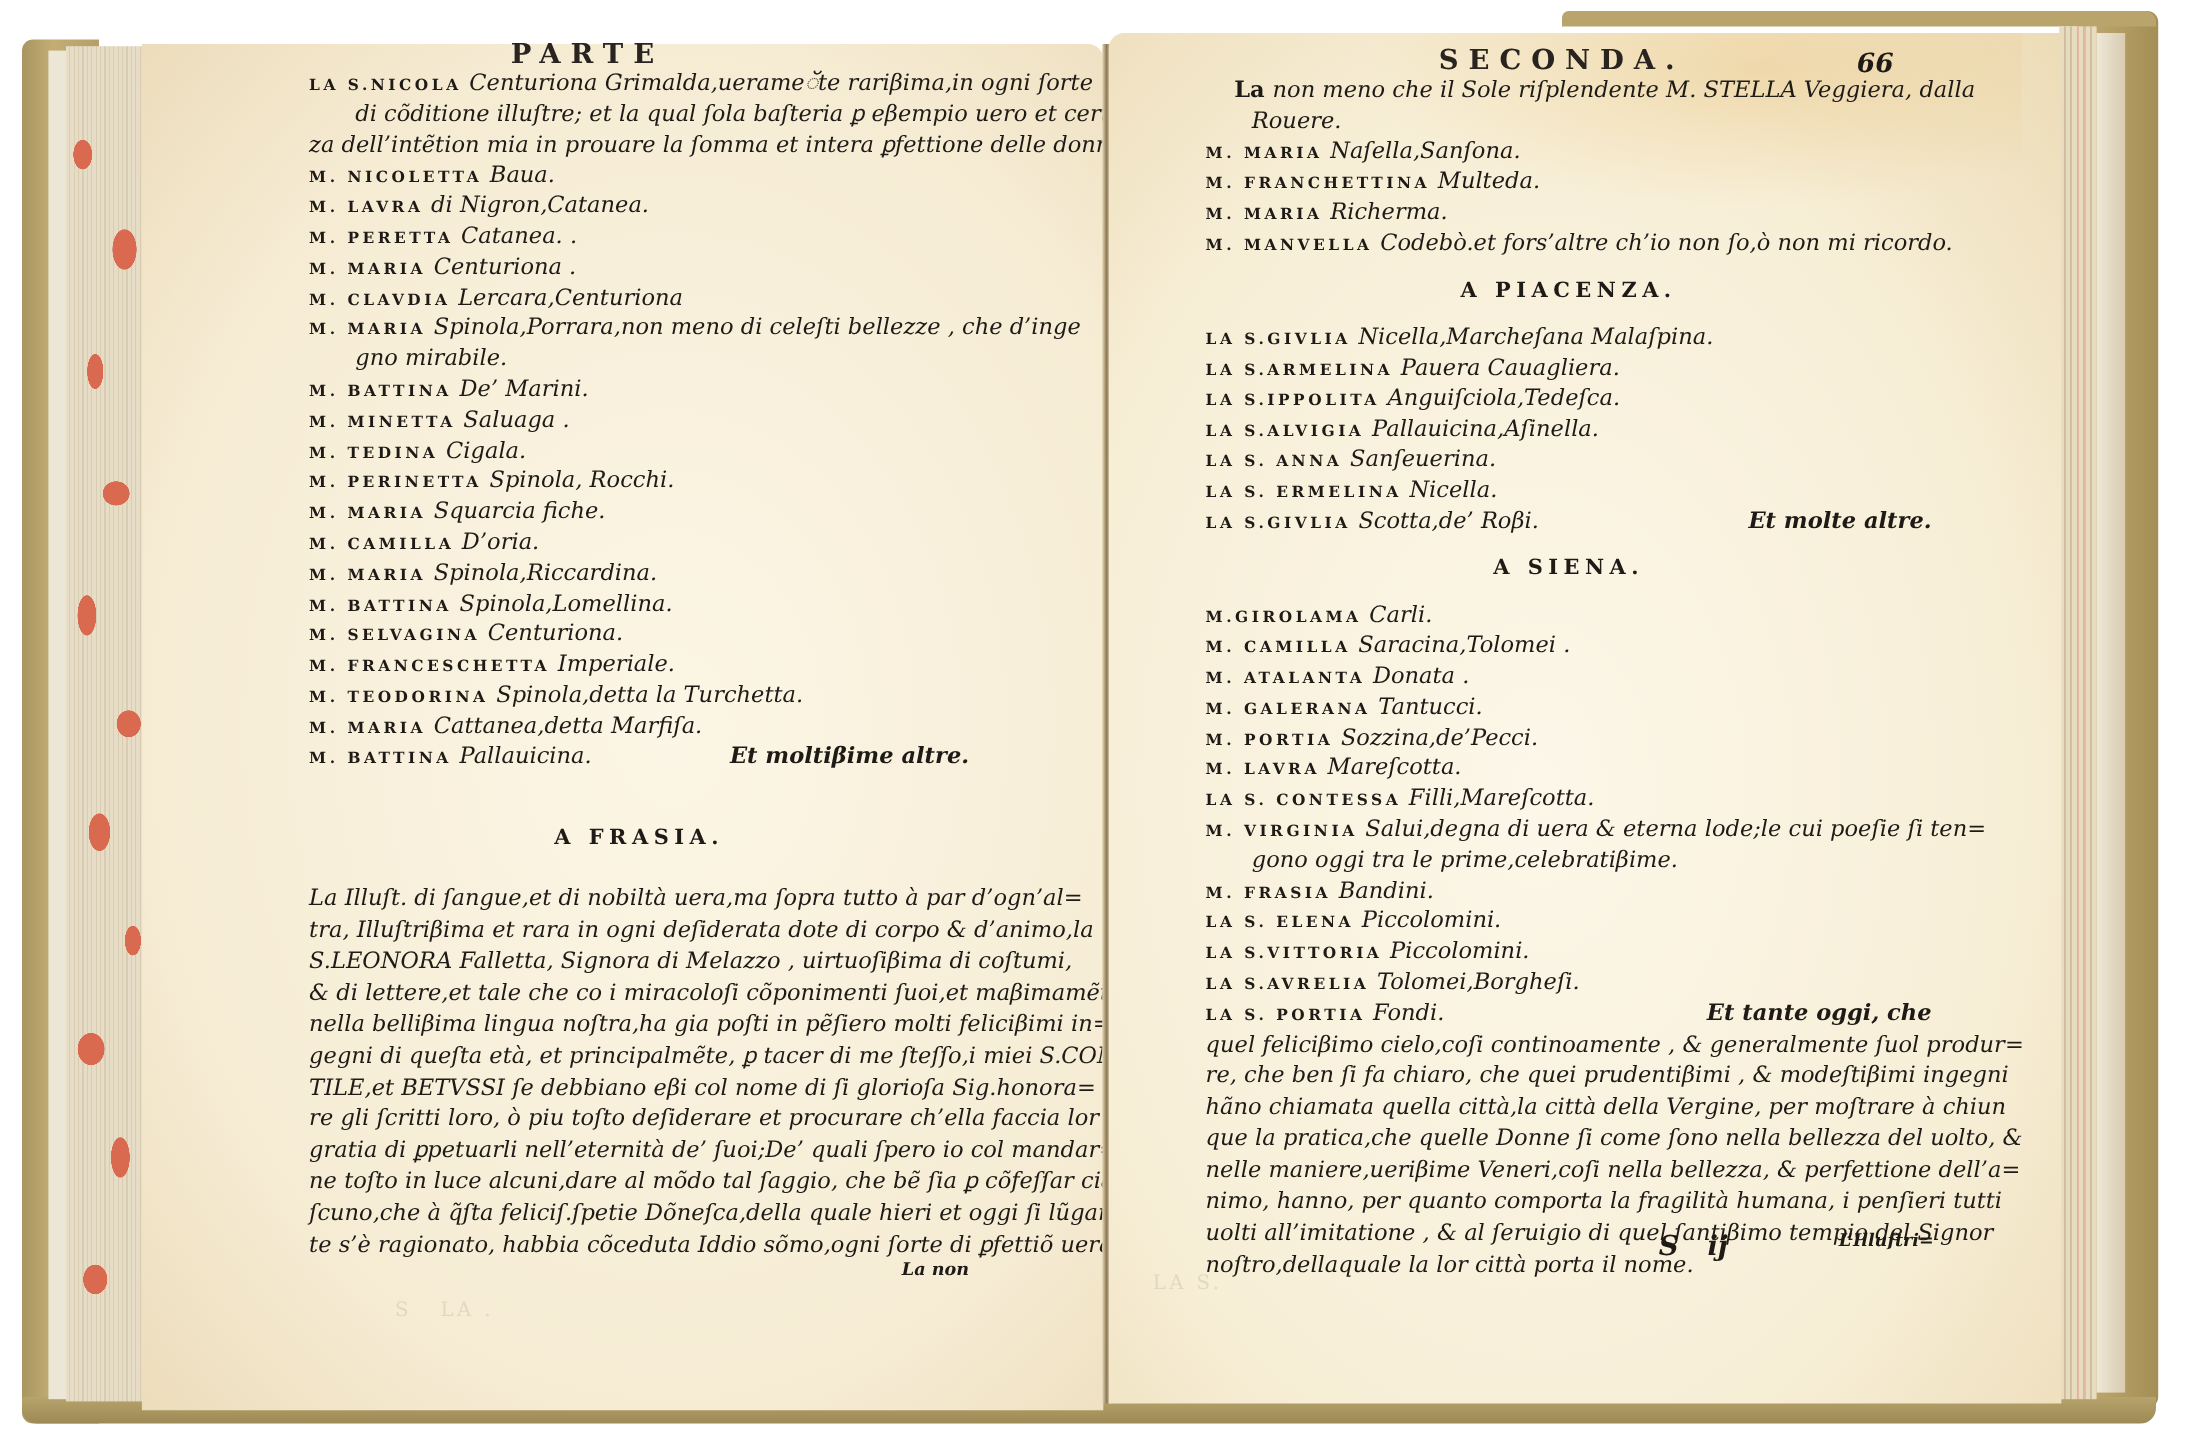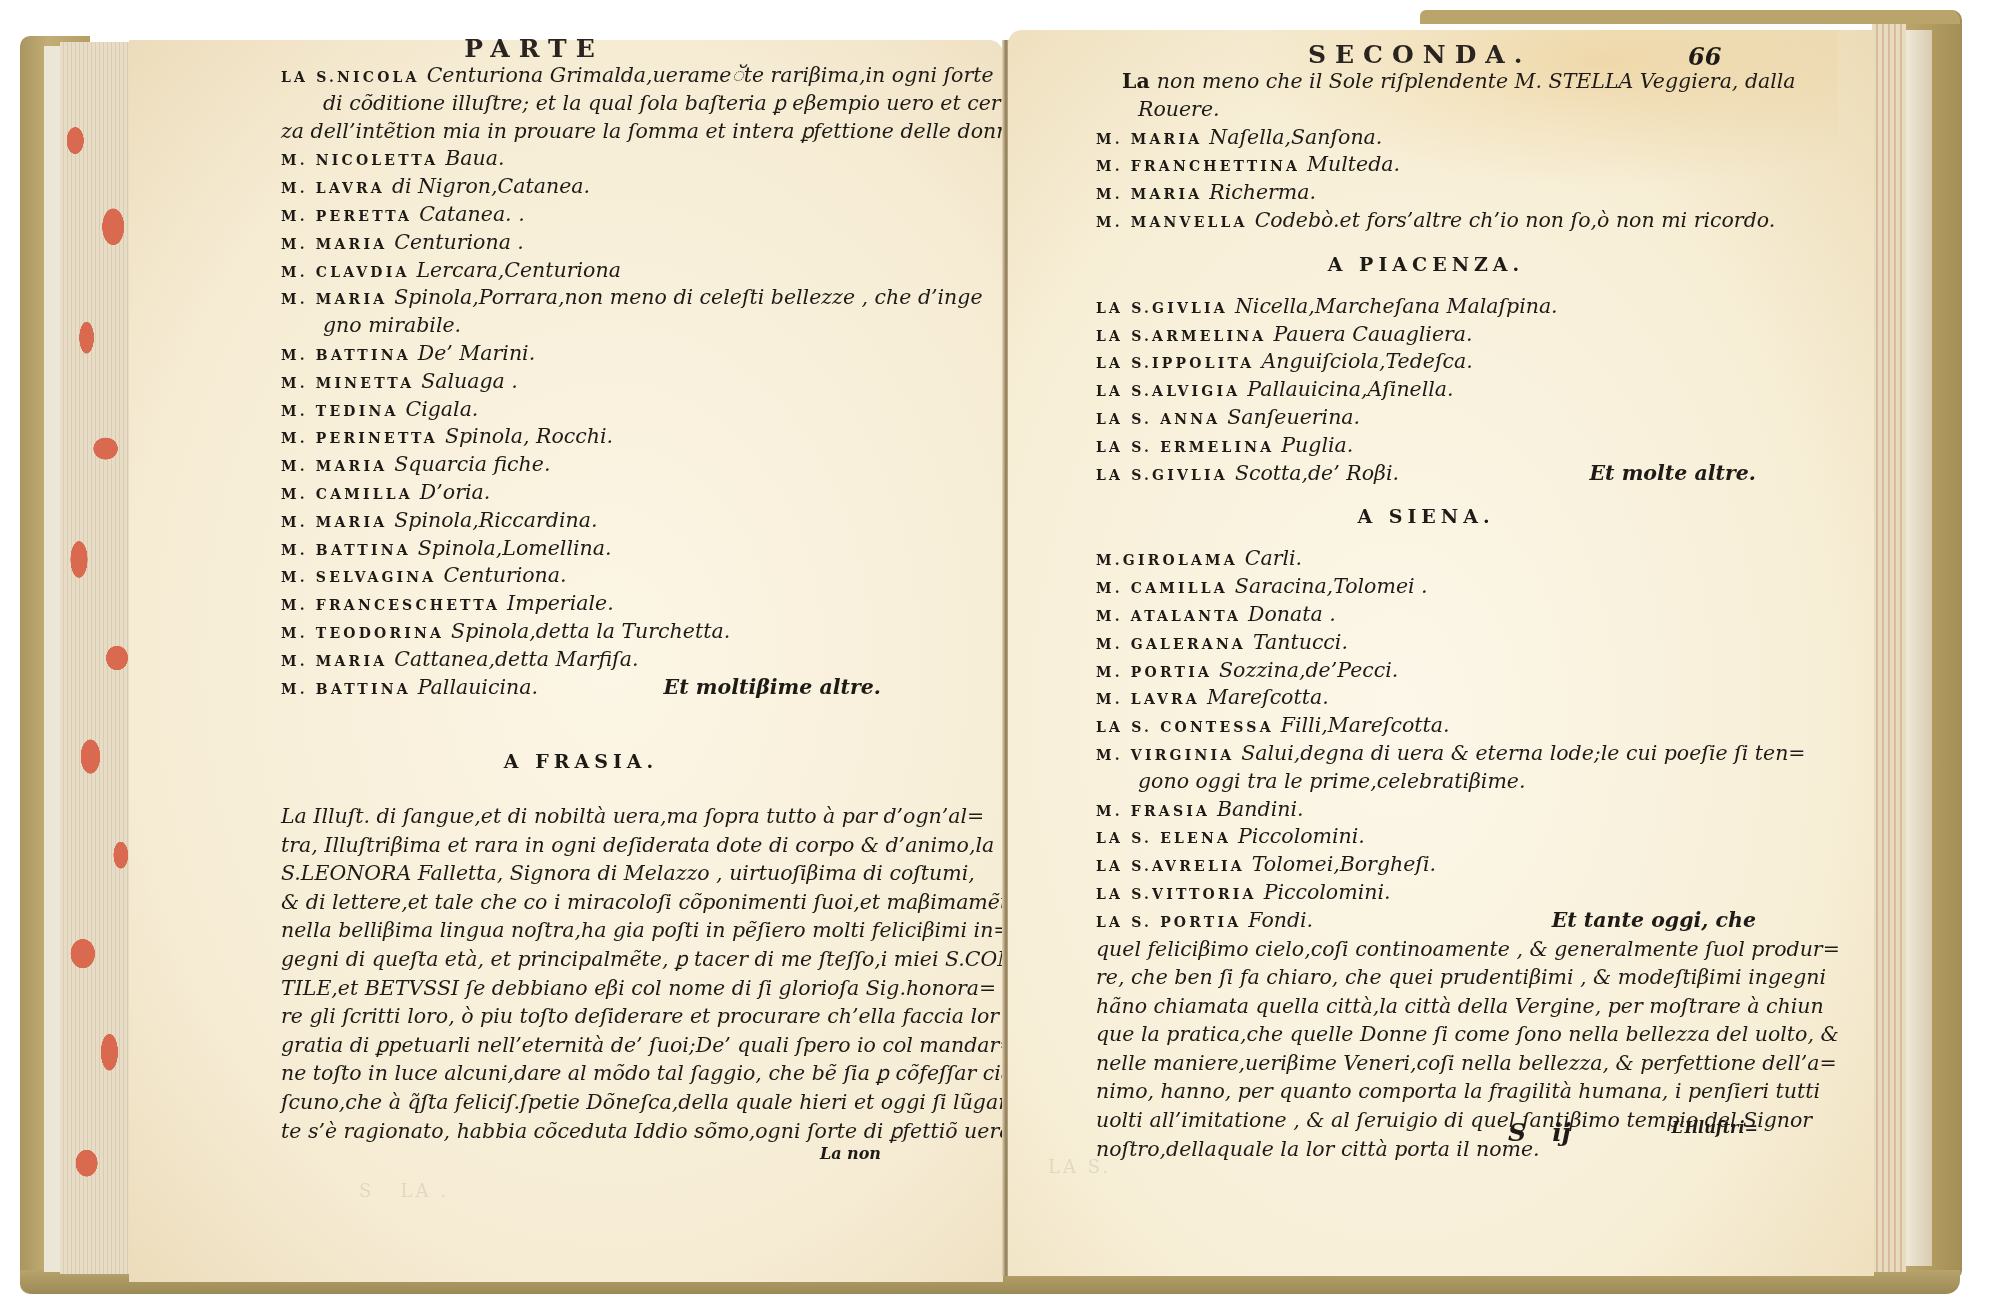--- a/index.html
+++ b/index.html
@@ -137,36 +137,36 @@
       <div class="line"><span class="sc">M. MARIA</span><span class="it">Naſella,Sanſona.</span></div>
       <div class="line"><span class="sc">M. FRANCHETTINA</span><span class="it">Multeda.</span></div>
       <div class="line"><span class="sc">M. MARIA</span><span class="it">Richerma.</span></div>
       <div class="line"><span class="sc">M. MANVELLA</span><span class="it">Codebò.et fors’altre ch’io non ſo,ò non mi ricordo.</span></div>
       <div class="heading">A PIACENZA.</div>
       <div class="line"><span class="sc">LA S.GIVLIA</span><span class="it">Nicella,Marcheſana Malaſpina.</span></div>
       <div class="line"><span class="sc">LA S.ARMELINA</span><span class="it">Pauera Cauagliera.</span></div>
       <div class="line"><span class="sc">LA S.IPPOLITA</span><span class="it">Anguiſciola,Tedeſca.</span></div>
       <div class="line"><span class="sc">LA S.ALVIGIA</span><span class="it">Pallauicina,Aſinella.</span></div>
       <div class="line"><span class="sc">LA S. ANNA</span><span class="it">Sanſeuerina.</span></div>
-      <div class="line"><span class="sc">LA S. ERMELINA</span><span class="it">Puglia.</span></div>
+      <div class="line"><span class="sc">LA S. ERMELINA</span><span class="it">Nicella.</span></div>
       <div class="line"><span class="sc">LA S.GIVLIA</span><span class="it">Scotta,de’ Roβi.</span><span class="rt">Et molte altre.</span></div>
       <div class="heading">A SIENA.</div>
       <div class="line"><span class="sc">M.GIROLAMA</span><span class="it">Carli.</span></div>
       <div class="line"><span class="sc">M. CAMILLA</span><span class="it">Saracina,Tolomei .</span></div>
       <div class="line"><span class="sc">M. ATALANTA</span><span class="it">Donata .</span></div>
       <div class="line"><span class="sc">M. GALERANA</span><span class="it">Tantucci.</span></div>
       <div class="line"><span class="sc">M. PORTIA</span><span class="it">Sozzina,de’Pecci.</span></div>
       <div class="line"><span class="sc">M. LAVRA</span><span class="it">Mareſcotta.</span></div>
       <div class="line"><span class="sc">LA S. CONTESSA</span><span class="it">Filli,Mareſcotta.</span></div>
       <div class="line"><span class="sc">M. VIRGINIA</span><span class="it">Salui,degna di uera &amp; eterna lode;le cui poeſie ſi ten=</span></div>
       <div class="line indent"><span class="it">gono oggi tra le prime,celebratiβime.</span></div>
       <div class="line"><span class="sc">M. FRASIA</span><span class="it">Bandini.</span></div>
       <div class="line"><span class="sc">LA S. ELENA</span><span class="it">Piccolomini.</span></div>
+      <div class="line"><span class="sc">LA S.VITTORIA</span><span class="it">Piccolomini.</span></div>
       <div class="line"><span class="sc">LA S.AVRELIA</span><span class="it">Tolomei,Borgheſi.</span></div>
-      <div class="line"><span class="sc">LA S.VITTORIA</span><span class="it">Piccolomini.</span></div>
       <div class="line"><span class="sc">LA S. PORTIA</span><span class="it">Fondi.</span><span class="rt">Et tante oggi, che</span></div>
       <div class="para">
         <div class="line">quel feliciβimo cielo,coſi continoamente , &amp; generalmente ſuol produr=</div>
         <div class="line">re, che ben ſi fa chiaro, che quei prudentiβimi , &amp; modeſtiβimi ingegni</div>
         <div class="line">hãno chiamata quella città,la città della Vergine, per moſtrare à chiun</div>
         <div class="line">que la pratica,che quelle Donne ſi come ſono nella bellezza del uolto, &amp;</div>
         <div class="line">nelle maniere,ueriβime Veneri,coſi nella bellezza, &amp; perfettione dell’a=</div>
         <div class="line">nimo, hanno, per quanto comporta la fragilità humana, i penſieri tutti</div>
         <div class="line">uolti all’imitatione , &amp; al ſeruigio di quel ſantiβimo tempio del Signor</div>
         <div class="line last">noſtro,dellaquale la lor città porta il nome.</div>

